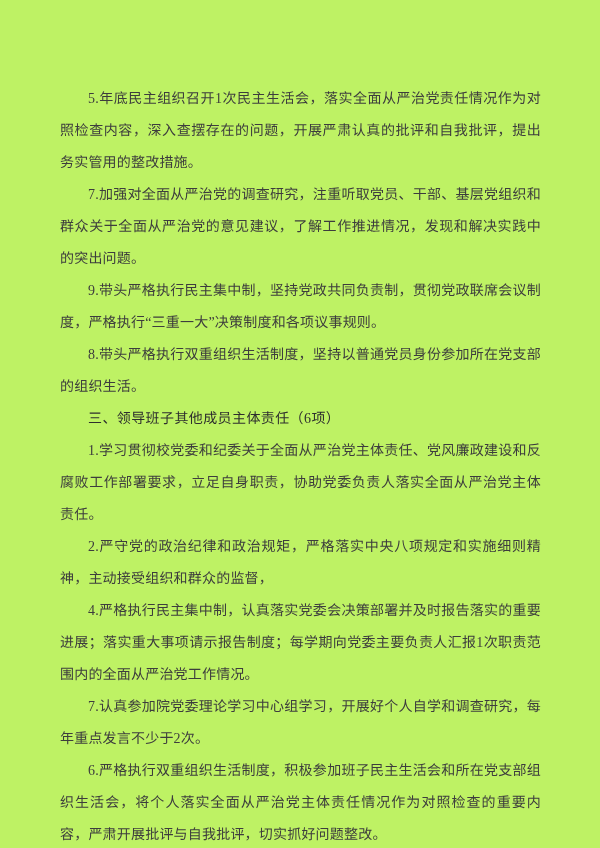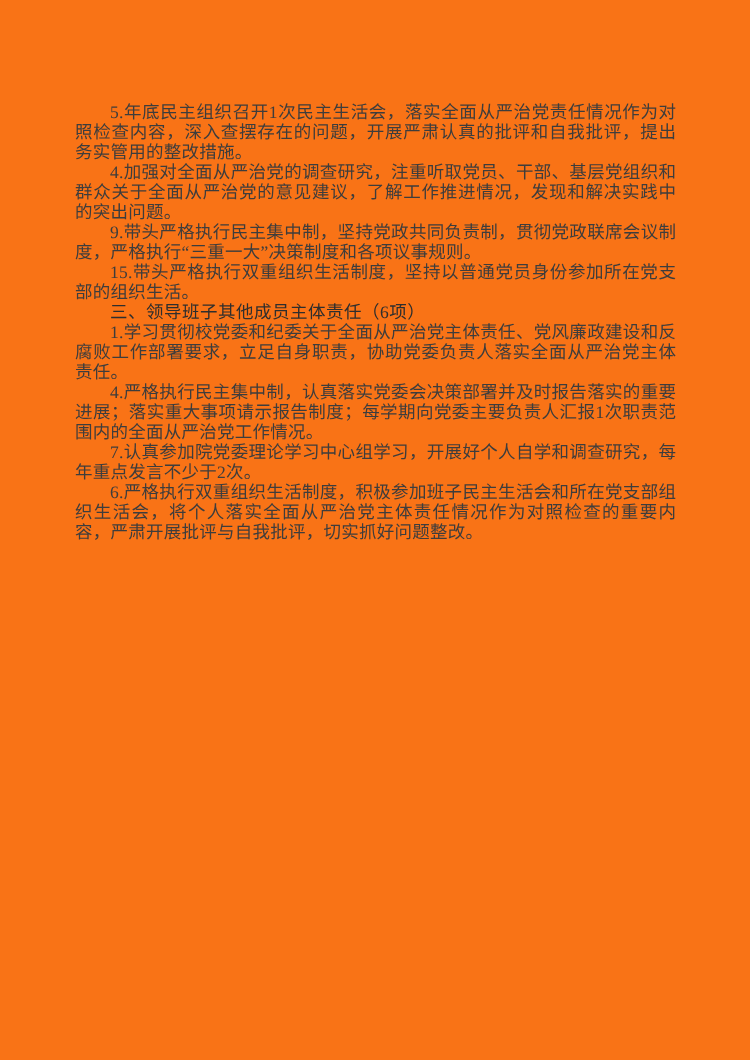--- a/index.html
+++ b/index.html
@@ -9,25 +9,25 @@
   }
   body {
     width: 600px;
     height: 848px;
     overflow: hidden;
   }
   .page {
     box-sizing: border-box;
     width: 600px;
     height: 848px;
-    background: #f97316;
+    background: #bef264;
     padding: 83px 59px 0 60px;
     font-family: "Liberation Serif", "DejaVu Serif", serif;
     font-size: 14px;
-    line-height: 16px;
+    line-height: 32px;
     color: #3d3d3d;
   }
   .para {
     margin: 0;
     text-indent: 2em;
     text-align: justify;
     text-justify: inter-ideograph;
     word-break: break-all;
     letter-spacing: 0.2px;
   }
@@ -39,32 +39,33 @@
     letter-spacing: 0.4px;
   }
 </style>
 </head>
 <body>
 
 <div class="page">
 
   <p class="para">5.年底民主组织召开1次民主生活会，落实全面从严治党责任情况作为对照检查内容，深入查摆存在的问题，开展严肃认真的批评和自我批评，提出务实管用的整改措施。</p>
 
-  <p class="para">4.加强对全面从严治党的调查研究，注重听取党员、干部、基层党组织和群众关于全面从严治党的意见建议，了解工作推进情况，发现和解决实践中的突出问题。</p>
+  <p class="para">7.加强对全面从严治党的调查研究，注重听取党员、干部、基层党组织和群众关于全面从严治党的意见建议，了解工作推进情况，发现和解决实践中的突出问题。</p>
 
 
 
   <p class="para">9.带头严格执行民主集中制，坚持党政共同负责制，贯彻党政联席会议制度，严格执行“三重一大”决策制度和各项议事规则。</p>
 
-  <p class="para">15.带头严格执行双重组织生活制度，坚持以普通党员身份参加所在党支部的组织生活。</p>
+  <p class="para">8.带头严格执行双重组织生活制度，坚持以普通党员身份参加所在党支部的组织生活。</p>
 
   <p class="heading">三、领导班子其他成员主体责任（6项）</p>
 
   <p class="para">1.学习贯彻校党委和纪委关于全面从严治党主体责任、党风廉政建设和反腐败工作部署要求，立足自身职责，协助党委负责人落实全面从严治党主体责任。</p>
 
+  <p class="para">2.严守党的政治纪律和政治规矩，严格落实中央八项规定和实施细则精神，主动接受组织和群众的监督，</p>
 
 
   <p class="para">4.严格执行民主集中制，认真落实党委会决策部署并及时报告落实的重要进展；落实重大事项请示报告制度；每学期向党委主要负责人汇报1次职责范围内的全面从严治党工作情况。</p>
 
   <p class="para">7.认真参加院党委理论学习中心组学习，开展好个人自学和调查研究，每年重点发言不少于2次。</p>
 
   <p class="para">6.严格执行双重组织生活制度，积极参加班子民主生活会和所在党支部组织生活会，将个人落实全面从严治党主体责任情况作为对照检查的重要内容，严肃开展批评与自我批评，切实抓好问题整改。</p>
 
 </div>
 

